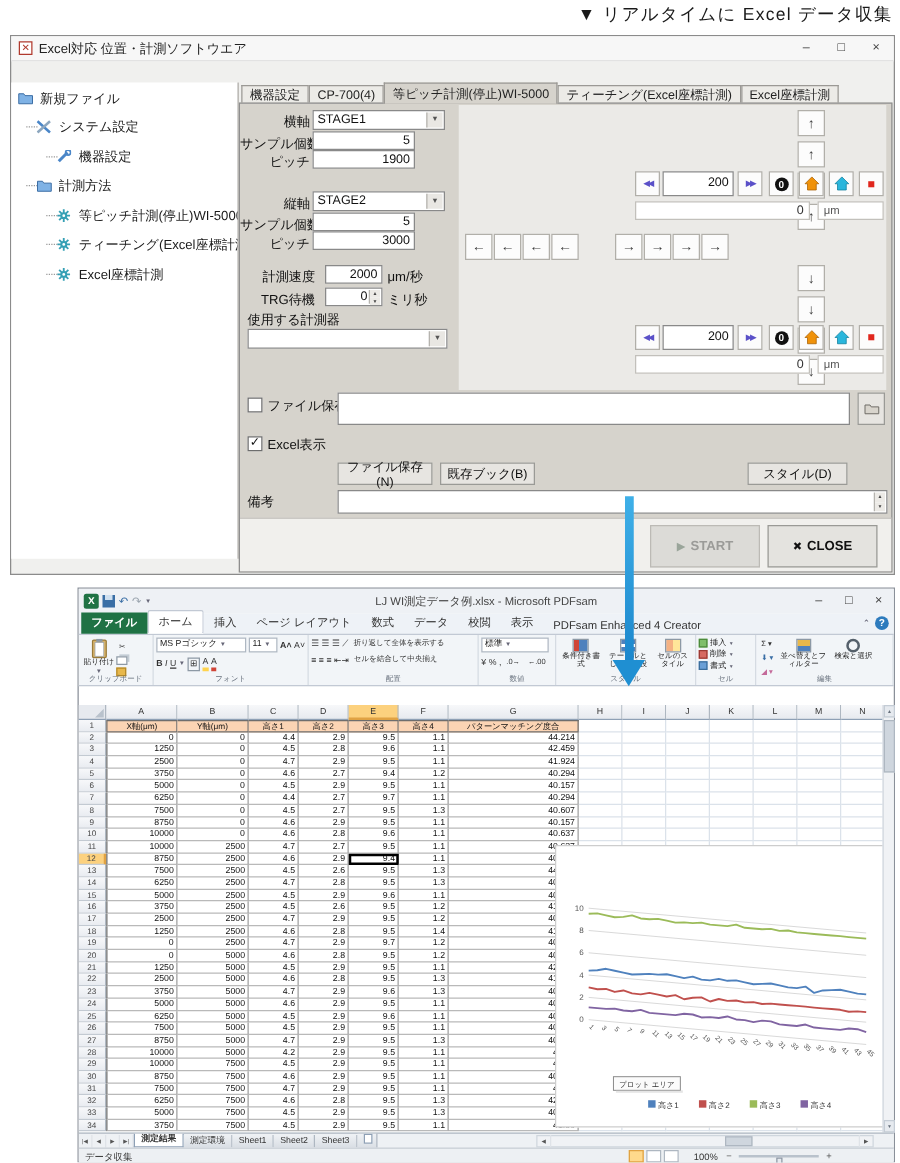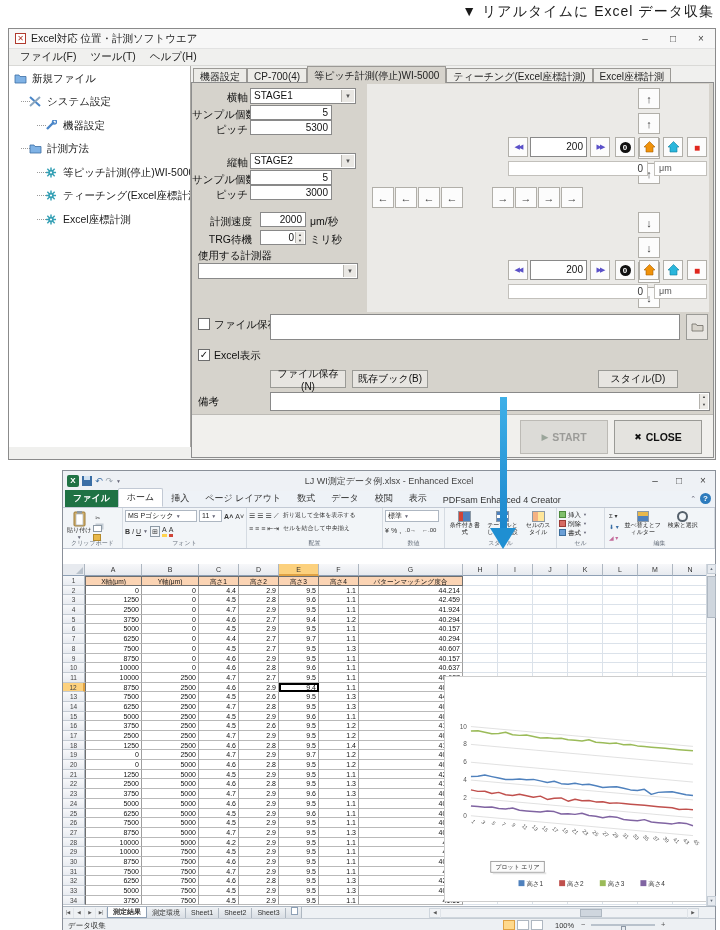--- a/index.html
+++ b/index.html
@@ -113,25 +113,20 @@
 <div id="caption">▼ リアルタイムに Excel データ収集</div>
 
 <div id="ma">
   <div id="ma-titlebar">
     <div id="ma-appicon">✕</div>
     <div id="ma-title">Excel対応 位置・計測ソフトウエア</div>
     <div class="winctl" style="right:56px">–</div>
     <div class="winctl" style="right:28px">□</div>
     <div class="winctl" style="right:0">×</div>
   </div>
-  <div id="ma-menubar">
-      <div class="ma-menu">ファイル(F)</div>
-      <div class="ma-menu">ツール(T)</div>
-      <div class="ma-menu">ヘルプ(H)</div>
-    </div>
   <div id="ma-tree">
       <div class="tree-row" style="left: 5px; top: 5px;">
         <span class="tree-ico">
           <svg width="13" height="11" viewBox="0 0 13 11">
             <path d="M1 2 h4 l1 1.5 h6 V10 H1 Z" fill="#7fb2e5" stroke="#3c6ea5" stroke-width="0.8"></path>
           </svg>
         </span>
         <span>新規ファイル</span>
       </div>
       <div style="position: absolute; left: 12px; top: 35px; width: 9px; height: 1px; border-top: 1px dotted rgb(154, 154, 154);"></div>
@@ -221,21 +216,21 @@
         <div class="ma-tab">Excel座標計測</div>
       </div>
     <div id="ma-body">
 
       <div class="lbl" style="right:999px"></div>
       <div class="lbl" style="left:0;width:56px;top:8px">横軸</div>
       <div class="tin left" style="left:58px;top:5px;width:106px;height:16px"><span>STAGE1</span><span class="dd-arr">▼</span></div>
       <div class="lbl" style="left:0;width:56px;top:25px">サンプル個数</div>
       <div class="tin" style="left:58px;top:22px;width:82px;height:15px">5</div>
       <div class="lbl" style="left:0;width:56px;top:40px">ピッチ</div>
-      <div class="tin" style="left:58px;top:37px;width:82px;height:15px">5300</div>
+      <div class="tin" style="left:58px;top:37px;width:82px;height:15px">1900</div>
 
       <div class="lbl" style="left:0;width:56px;top:73px">縦軸</div>
       <div class="tin left" style="left:58px;top:70px;width:106px;height:16px"><span>STAGE2</span><span class="dd-arr">▼</span></div>
       <div class="lbl" style="left:0;width:56px;top:90px">サンプル個数</div>
       <div class="tin" style="left:58px;top:87px;width:82px;height:15px">5</div>
       <div class="lbl" style="left:0;width:56px;top:105px">ピッチ</div>
       <div class="tin" style="left:58px;top:102px;width:82px;height:15px">3000</div>
 
       <div class="lbl" style="left:0;width:60px;top:132px">計測速度</div>
       <div class="tin" style="left:68px;top:129px;width:46px;height:15px">2000</div>
@@ -359,21 +354,21 @@
 
 <div id="xl">
   <div id="xl-titlebar">
     <div class="qat">
       <div id="xl-logo">X</div>
       <div id="save-ico"></div>
       <span class="qat-ico" style="color:#3a6ea5">↶</span>
       <span class="qat-ico" style="color:#9aa4ae">↷</span>
       <span style="font-size:5px;color:#667">▼</span>
     </div>
-    <div id="xl-title">LJ WI測定データ例.xlsx - Enhanced Excel</div>
+    <div id="xl-title">LJ WI測定データ例.xlsx - Microsoft PDFsam</div>
     <div class="winctl" style="right:48px;height:20px;line-height:20px;width:24px">–</div>
     <div class="winctl" style="right:24px;height:20px;line-height:20px;width:24px">□</div>
     <div class="winctl" style="right:0;height:20px;line-height:20px;width:24px">×</div>
   </div>
   <div id="xl-tabs">
 
   <div class="xl-tab file">ファイル</div>
       <div class="xl-tab active">ホーム</div>
       <div class="xl-tab">挿入</div>
       <div class="xl-tab">ページ レイアウト</div>

